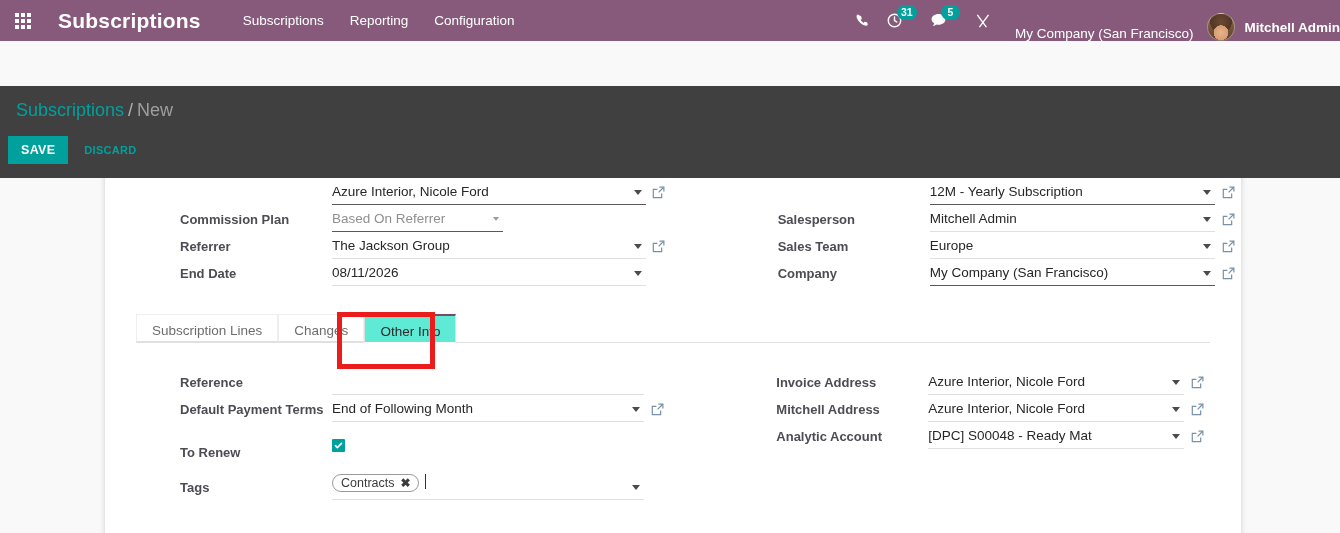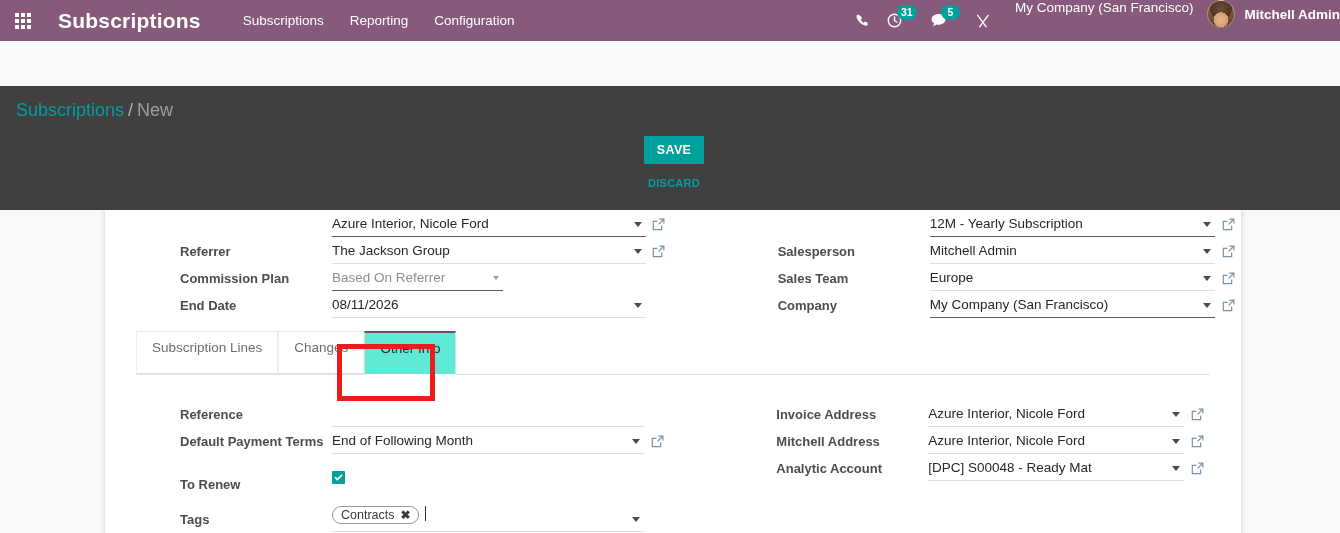--- a/index.html
+++ b/index.html
@@ -28,21 +28,21 @@
   .grid-icon i { width: 4px; height: 4px; background: #fff; display: block; }
   .brand {
     font-size: 21px; font-weight: bold; letter-spacing: .2px;
     margin-left: 12px; margin-right: 42px; white-space: nowrap;
     cursor: pointer;
   }
   .menu { display: flex; align-items: center; gap: 26px; font-size: 13.5px; }
   .menu span { cursor: pointer; white-space: nowrap; }
   .nav-right {
     position: absolute; right: 0; top: 0; height: 41px;
-    display: flex; align-items: flex-start; gap: 0px; padding-right: 0;
+    display: flex; align-items: flex-end; gap: 0px; padding-right: 0;
   }
   .nav-icon {
     position: relative; width: 32px; height: 41px;
     display: flex; align-items: center; justify-content: center;
     cursor: pointer;
   }
   .nav-icon svg { display: block; }
   .badge {
     position: absolute; top: 5px; left: 18px;
     min-width: 19px; height: 15px; padding: 0 4px;
@@ -70,21 +70,21 @@
 
   
   .control-panel { background: #404040; padding: 12px 0 0 0; margin-top: 45px; }
   .breadcrumb {
     padding-left: 16px; font-size: 18px; line-height: 24px;
     color: #9e9e9e; white-space: nowrap;
   }
   .breadcrumb a { color: #00A09D; text-decoration: none; cursor: pointer; }
   .breadcrumb .sep { color: #b0b0b0; margin: 0 4px; }
   .crumb-active { color: #9e9e9e; }
-  .cp-buttons { padding: 14px 0 14px 8px; display: flex; align-items: center; gap: 6px; flex-direction: column; }
+  .cp-buttons { padding: 14px 0 14px 8px; display: flex; align-items: center; gap: 6px; }
   .btn-save {
     background: #00A09D; color: #fff;
     font-size: 12.5px; font-weight: bold; letter-spacing: .3px;
     padding: 7px 13px 7px 13px; border: none; cursor: pointer;
     border-radius: 0;
   }
   .btn-discard {
     background: transparent; color: #00A09D;
     font-size: 11px; font-weight: bold; letter-spacing: .3px;
     padding: 7px 10px; border: none; cursor: pointer;
@@ -182,21 +182,21 @@
 
   
   .notebook { margin-top: 22px; padding: 0 31px; position: relative; }
   .tabs {
     display: flex; align-items: flex-end;
     border-bottom: 1px solid #e0e0e0;
     height: 34px;
   }
   .tab {
     font-size: 13.5px; color: #777;
-    padding: 7px 15px 16px 15px;
+    padding: 7px 15px 1px 15px;
     border: 1px solid transparent;
     cursor: pointer; white-space: nowrap;
     background: transparent;
     position: relative;
     line-height: 18px;
   }
   .tab.inactive { border-color: #eeeeee; border-bottom-color: #e0e0e0; color: #6d6d6d; }
   .tab.active {
     color: #2b2b2b;
     background: #5eead4;
@@ -327,42 +327,42 @@
           </div>
         </div>
       </div>
     </div>
 
     <div class="fields-grid" style="padding-top:0;">
 
       <div class="col col-left">
 
         <div class="frow">
+          <div class="flabel">Commission Plan</div>
+          <div class="fval">
+            <div class="inputline dark narrow">
+              <span class="txt muted">Based On Referrer</span>
+              <span class="caret-dn small"></span>
+            </div>
+          </div>
+        </div>
+
+        <div class="frow">
           <div class="flabel">Referrer</div>
           <div class="fval">
             <div class="inputline">
               <span class="txt">The Jackson Group</span>
               <span class="caret-dn"></span>
             </div>
             <div class="extlink">
               <svg width="13" height="13" viewBox="0 0 14 14" fill="none" stroke="#7891a8" stroke-width="1.3">
                 <path d="M8 1.2h4.8V6"></path>
                   <path d="M12.6 1.4L7.1 6.9"></path>
                 <path d="M10.4 8.2v4.4H1.4V3.6h4.4"></path>
               </svg>
-            </div>
-          </div>
-        </div>
-
-        <div class="frow">
-          <div class="flabel">Commission Plan</div>
-          <div class="fval">
-            <div class="inputline dark narrow">
-              <span class="txt muted">Based On Referrer</span>
-              <span class="caret-dn small"></span>
             </div>
           </div>
         </div>
 
         <div class="frow">
           <div class="flabel">End Date</div>
           <div class="fval">
             <div class="inputline">
               <span class="txt">08/11/2026</span>
               <span class="caret-dn"></span>

